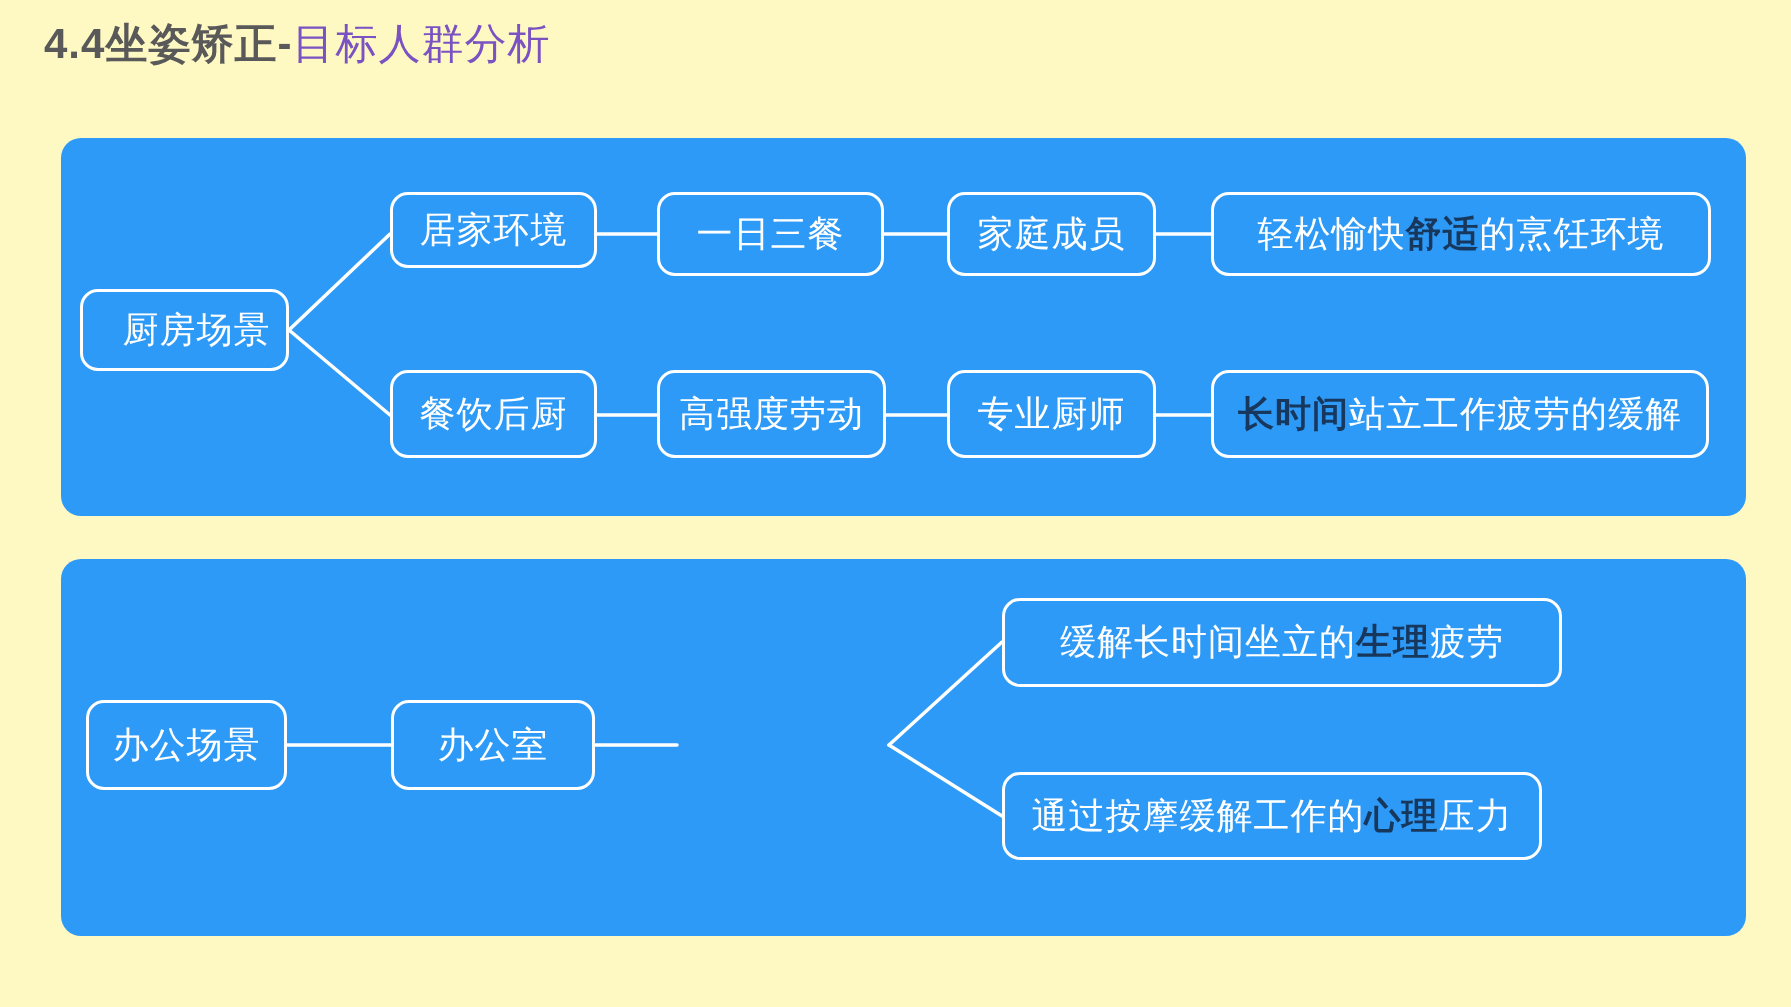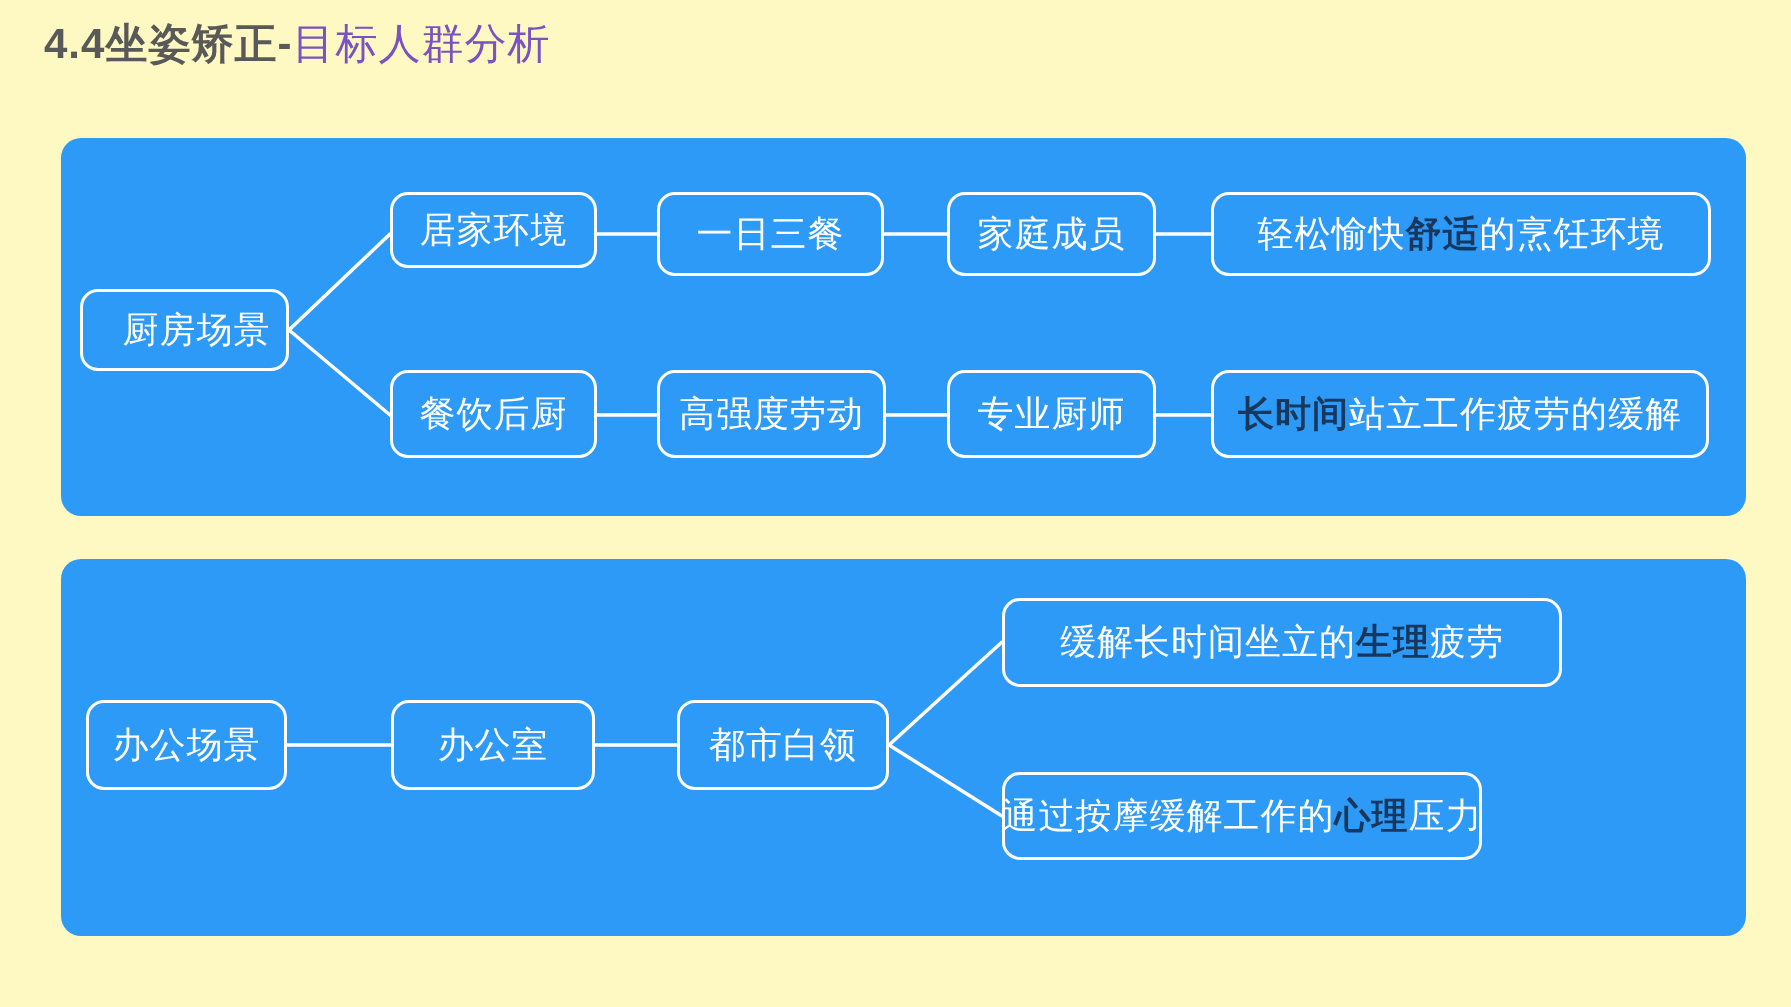--- a/index.html
+++ b/index.html
@@ -79,21 +79,21 @@
   .n-k1r     { left: 1150px; top: 54px;  width: 500px; height: 84px; }
   .n-k21     { left: 329px;  top: 232px; width: 207px; height: 88px; }
   .n-k22     { left: 596px;  top: 232px; width: 229px; height: 88px; font-family: Liberation Serif, serif; }
   .n-k23     { left: 886px;  top: 232px; width: 209px; height: 88px; }
   .n-k2r     { left: 1150px; top: 232px; width: 498px; height: 88px; }
   
   .n-o1      { left: 25px;   top: 141px; width: 201px; height: 90px; }
   .n-o2      { left: 330px;  top: 141px; width: 204px; height: 90px; }
   .n-o3      { left: 616px;  top: 141px; width: 212px; height: 90px; }
   .n-otop    { left: 941px;  top: 39px;  width: 560px; height: 89px; }
-  .n-obot    { left: 941px;  top: 213px; width: 480px; height: 88px; }
+  .n-obot    { left: 941px;  top: 213px; width: 540px; height: 88px; }
 </style>
 </head>
 <body>
 
 <div class="stage">
 
   <div class="page-title">
     <span class="title-dark">4.4坐姿矫正-</span><span class="title-purple">目标人群分析</span>
   </div>
 
@@ -151,23 +151,20 @@
       <line x1="828" y1="186" x2="941" y2="83"></line>
       <line x1="828" y1="186" x2="941" y2="257"></line>
     </svg>
 
     <div class="node n-o1">
       <span>办公场景</span>
     </div>
     <div class="node n-o2">
       <span>办公室</span>
     </div>
-    <div class="node n-o3">
-      <span>都市白领</span>
-    </div>
 
     <div class="node n-otop">
       <span>缓解长时间坐立的</span>
         <span class="hl">生理</span>
         <span>疲劳</span>
     </div>
     <div class="node n-obot">
       <span>通过按摩缓解工作的</span>
         <span class="hl">心理</span>
         <span>压力</span>

